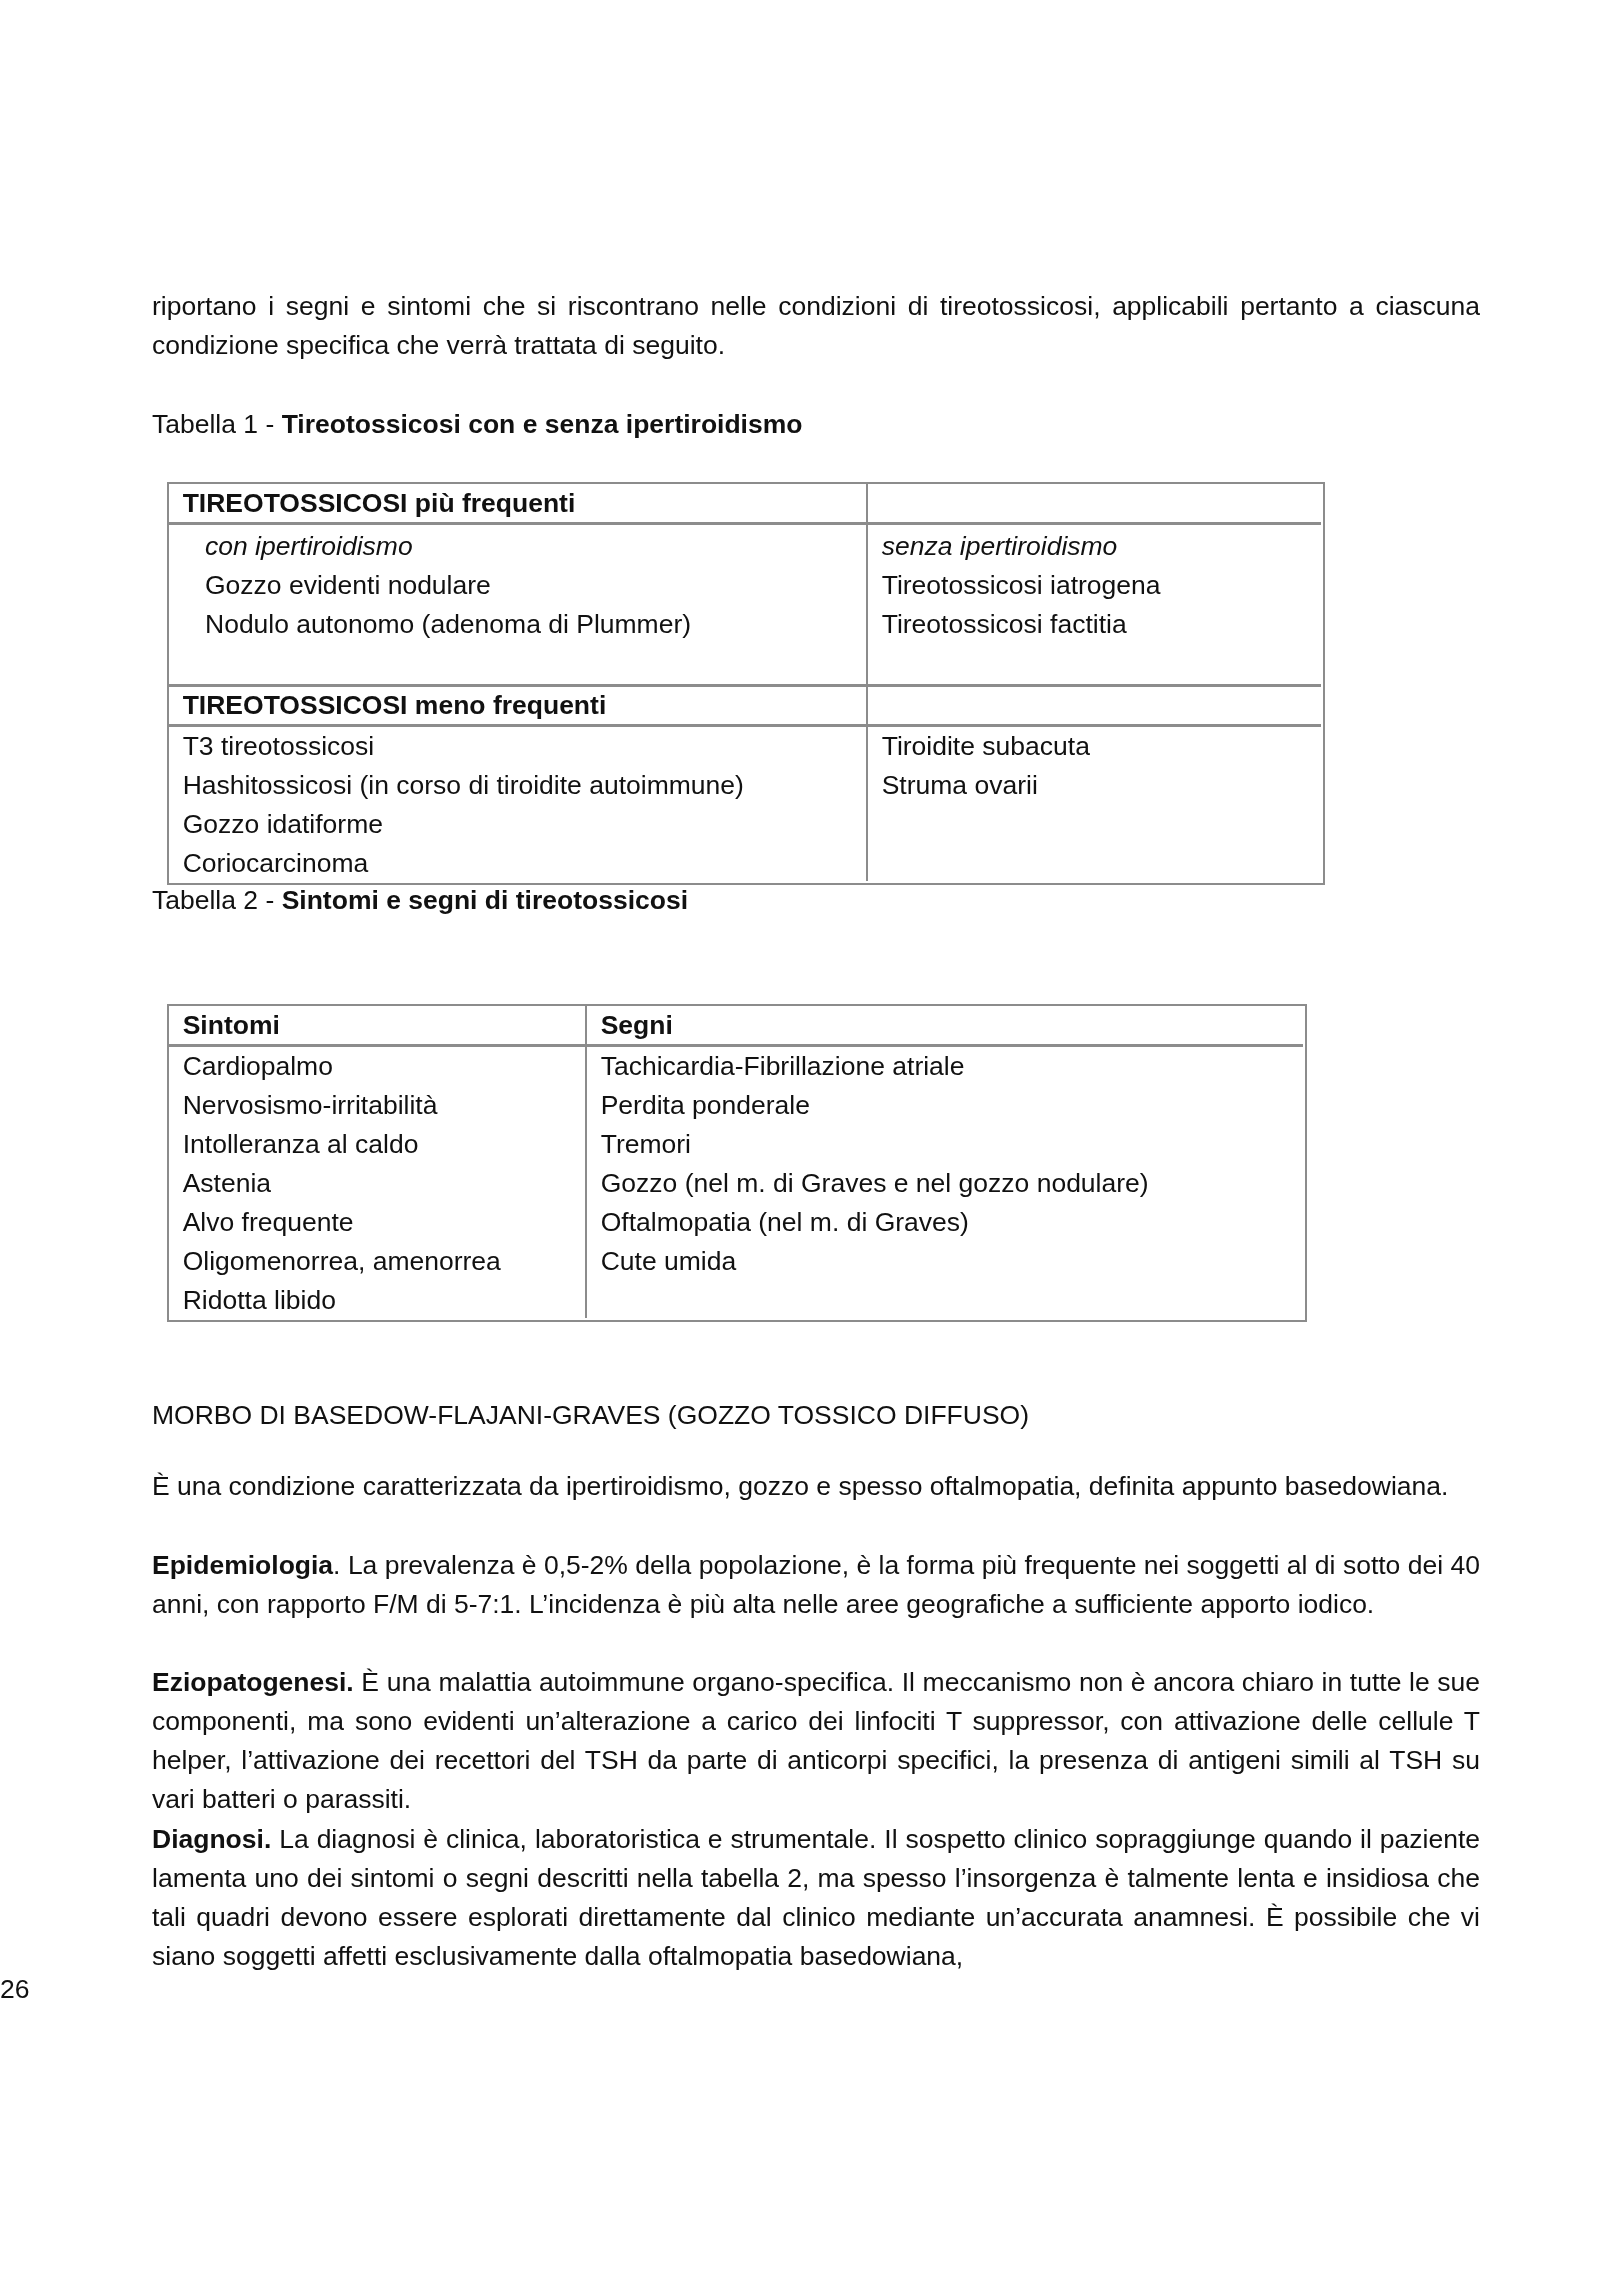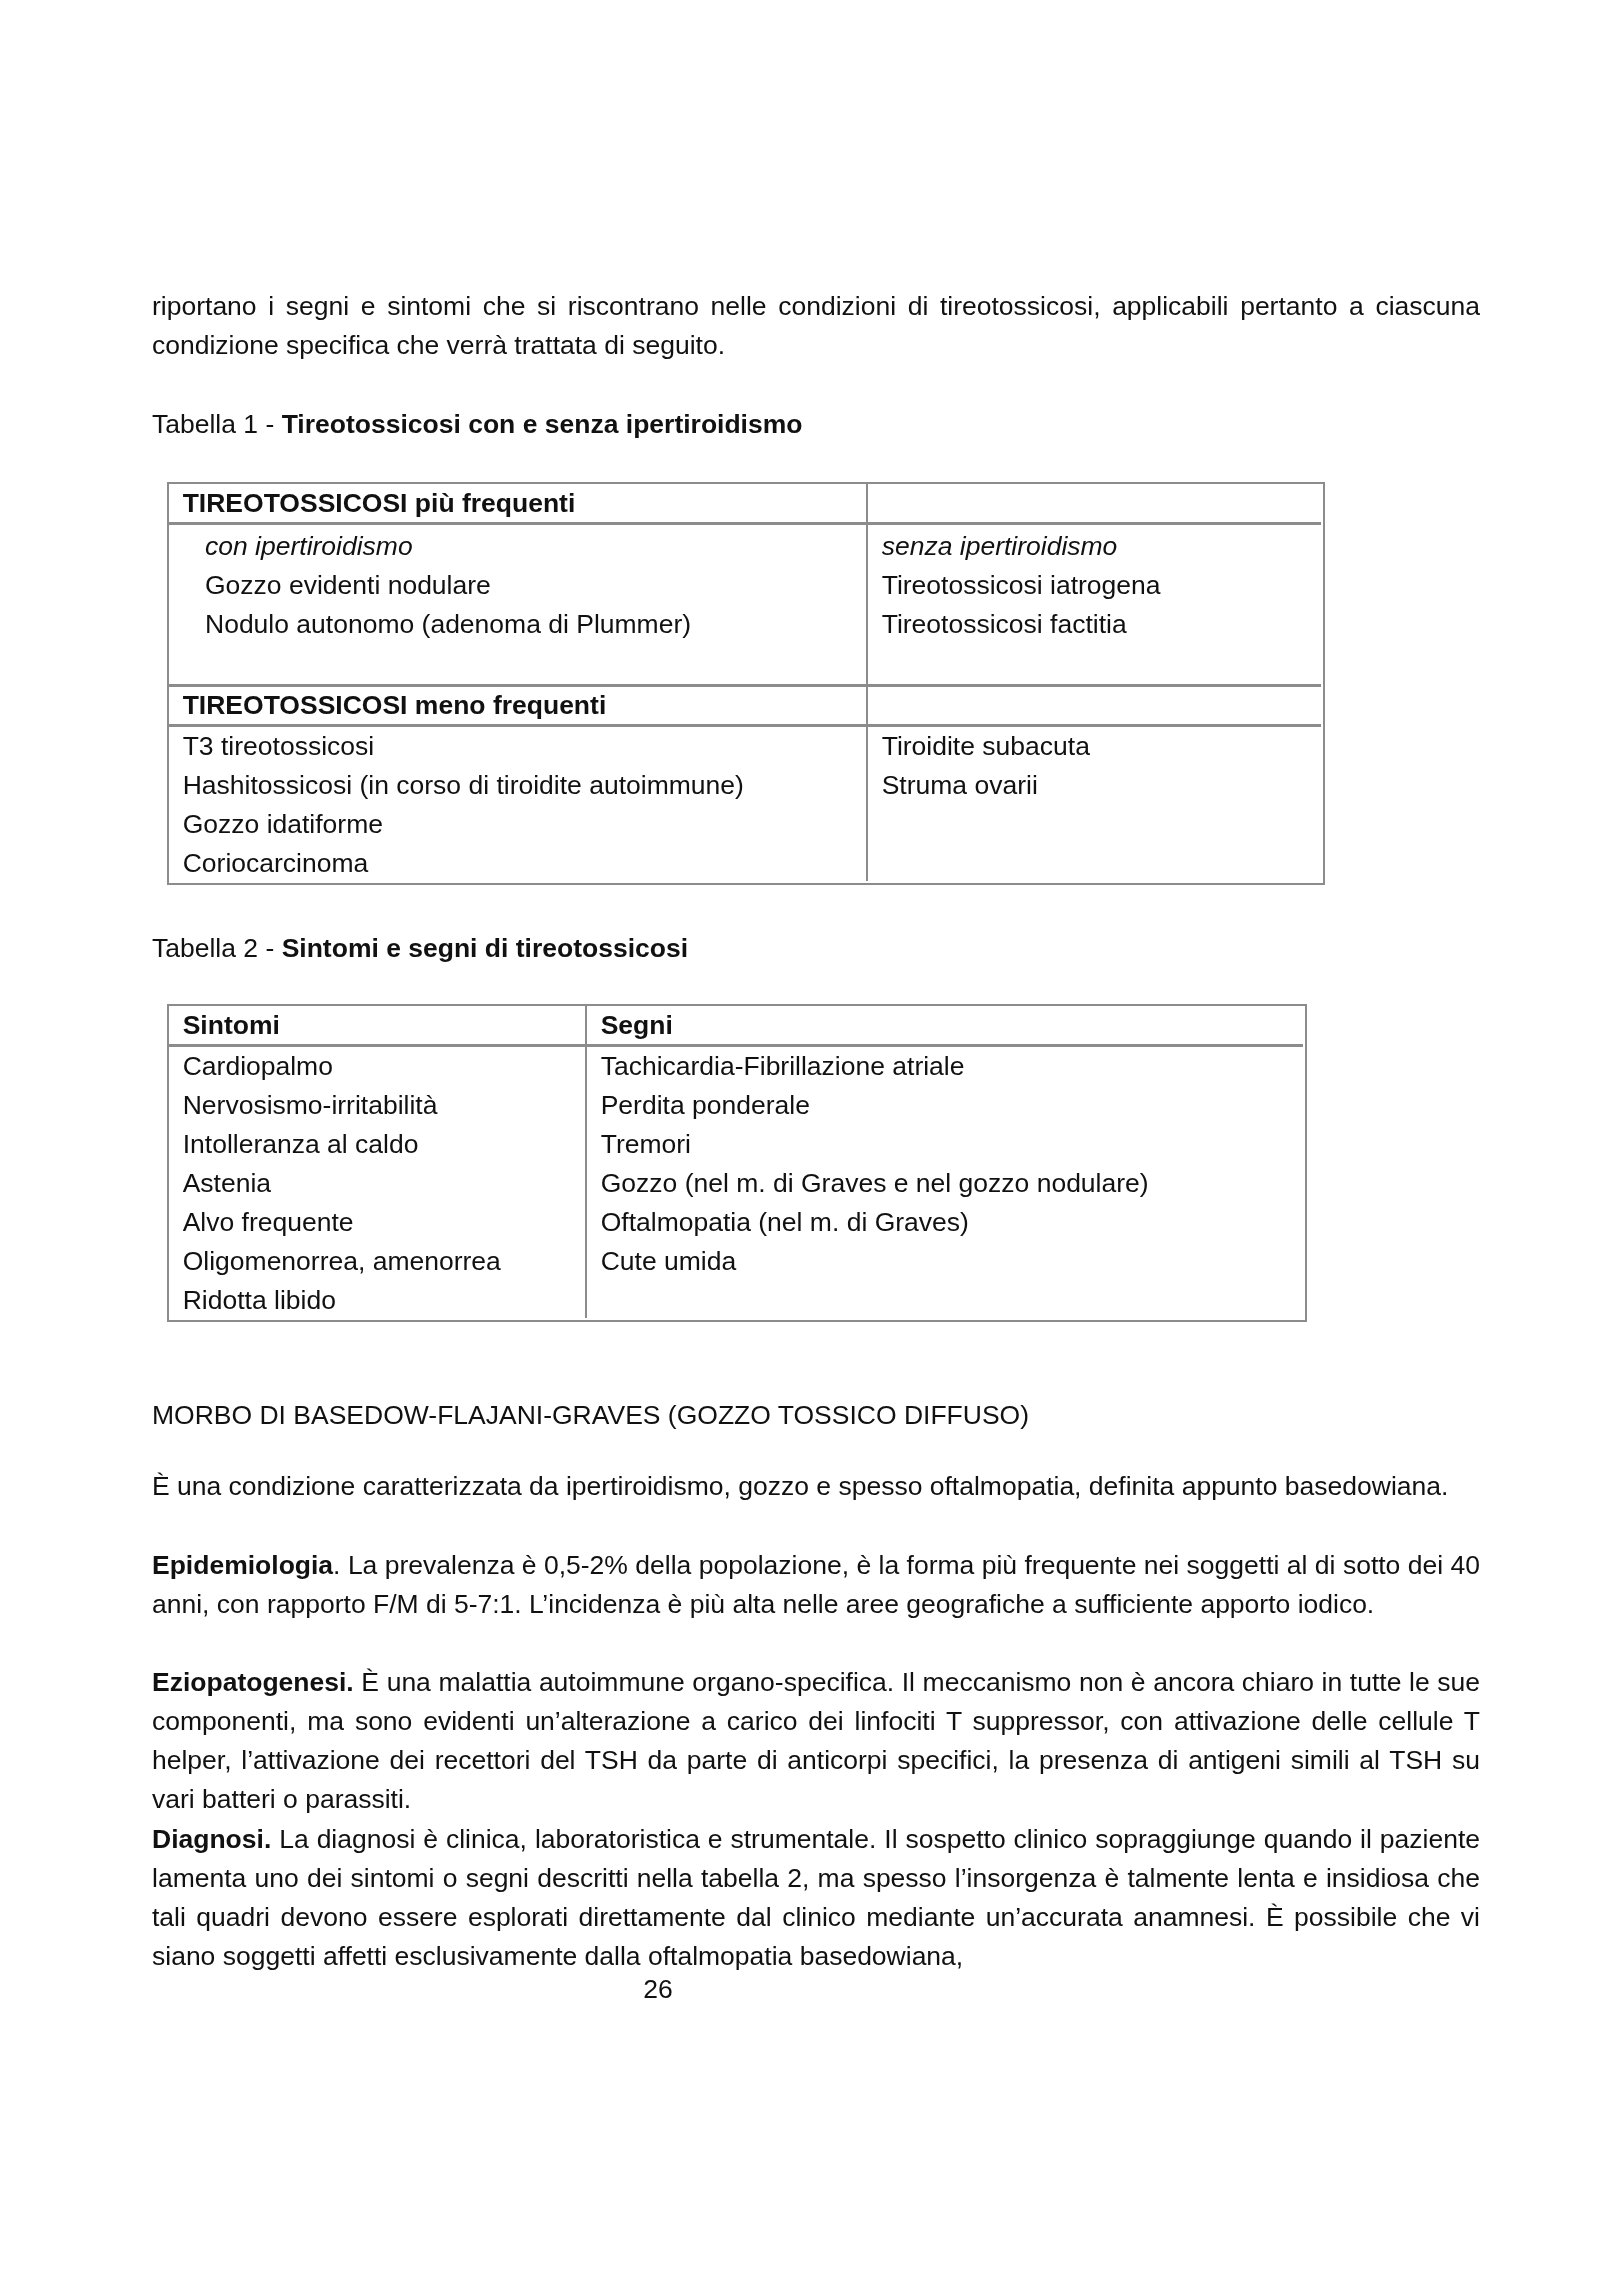--- a/index.html
+++ b/index.html
@@ -9,21 +9,21 @@
        text-align: justify; margin: 0; }
   .p.last { text-align-last: left; }
   .cap { position: absolute; left: 152px; font-size: 26.5px; line-height: 39px; margin: 0; }
   b { font-weight: bold; }
   .tbl { position: absolute; border: 2.9px solid #8c8c8c; box-sizing: border-box; }
   .cell { position: absolute; box-sizing: border-box; font-size: 26.5px; line-height: 39px; padding-left: 13.7px; }
   .hline { position: absolute; height: 2.9px; background: #8c8c8c; }
   .vline { position: absolute; width: 2px; background: #8c8c8c; }
   .it { font-style: italic; }
   .line { display: block; white-space: nowrap; }
-  .pagenum { position: absolute; top: 1970px; left: 0; width: 1316px; text-align: center; font-size: 26.5px; line-height: 39px; }
+  .pagenum { position: absolute; top: 1970px; left: 0; width: 1316px; font-size: 26.5px; line-height: 39px; }
 </style>
 </head>
 <body>
 
 <p class="p last" style="top:287px;">riportano i segni e sintomi che si riscontrano nelle condizioni di tireotossicosi, applicabili pertanto a ciascuna condizione specifica che verrà trattata di seguito.</p>
 
 <p class="cap" style="top:405px;"><span>Tabella 1 - </span><b>Tireotossicosi con e senza ipertiroidismo</b></p>
 
 <div class="tbl" style="left:167px; top:482px; width:1158px; height:403px;">
   <div class="vline" style="left:697px; top:0; height:397px;"></div>
@@ -51,21 +51,21 @@
     <span class="line">Hashitossicosi (in corso di tiroidite autoimmune)</span>
     <span class="line">Gozzo idatiforme</span>
     <span class="line">Coriocarcinoma</span>
   </div>
   <div class="cell" style="left:699px; top:243px; width:451px;">
     <span class="line">Tiroidite subacuta</span>
     <span class="line">Struma ovarii</span>
   </div>
 </div>
 
-<p class="cap" style="top:929px;"><span>Tabella 2 - </span><b>Sintomi e segni di tireotossicosi</b></p>
+<p class="cap" style="top:881px;"><span>Tabella 2 - </span><b>Sintomi e segni di tireotossicosi</b></p>
 
 <div class="tbl" style="left:167px; top:1004px; width:1140px; height:318px;">
   <div class="vline" style="left:416px; top:0; height:312px;"></div>
   <div class="hline" style="left:0; top:38px; width:1134px;"></div>
 
   <div class="cell" style="left:0; top:0px; width:416px;"><b>Sintomi</b></div>
   <div class="cell" style="left:418px; top:0px; width:716px;"><b>Segni</b></div>
 
   <div class="cell" style="left:0; top:41px; width:416px;">
     <span class="line">Cardiopalmo</span>

